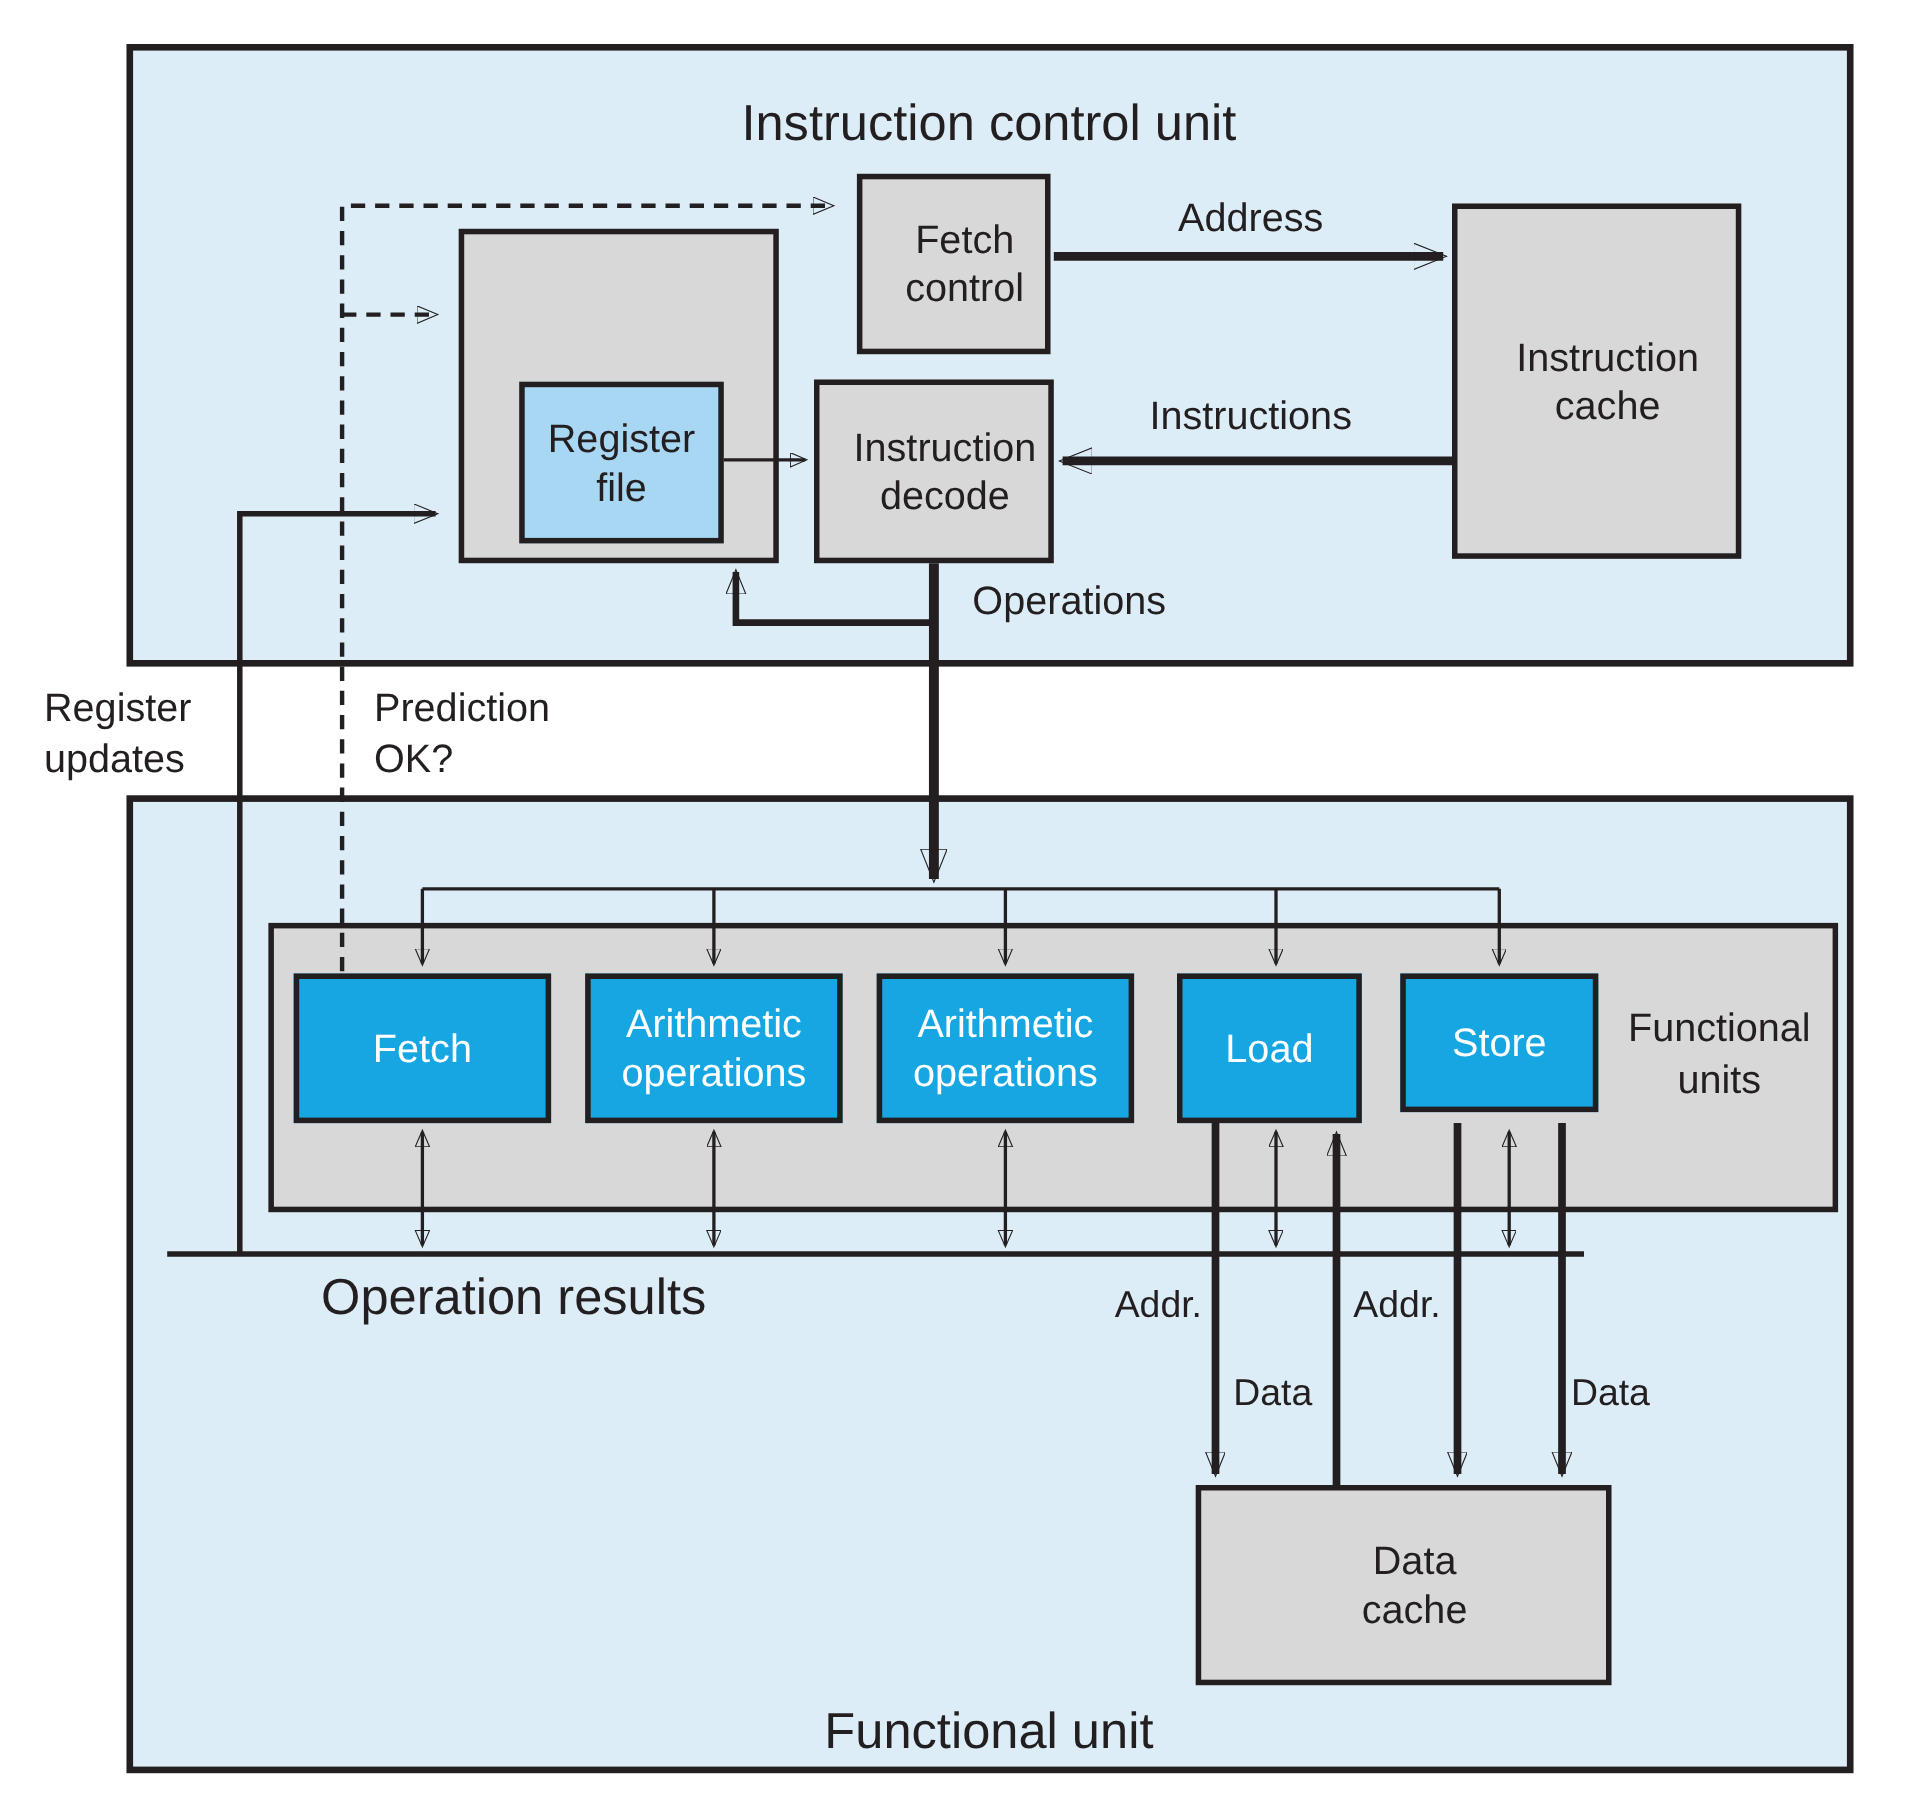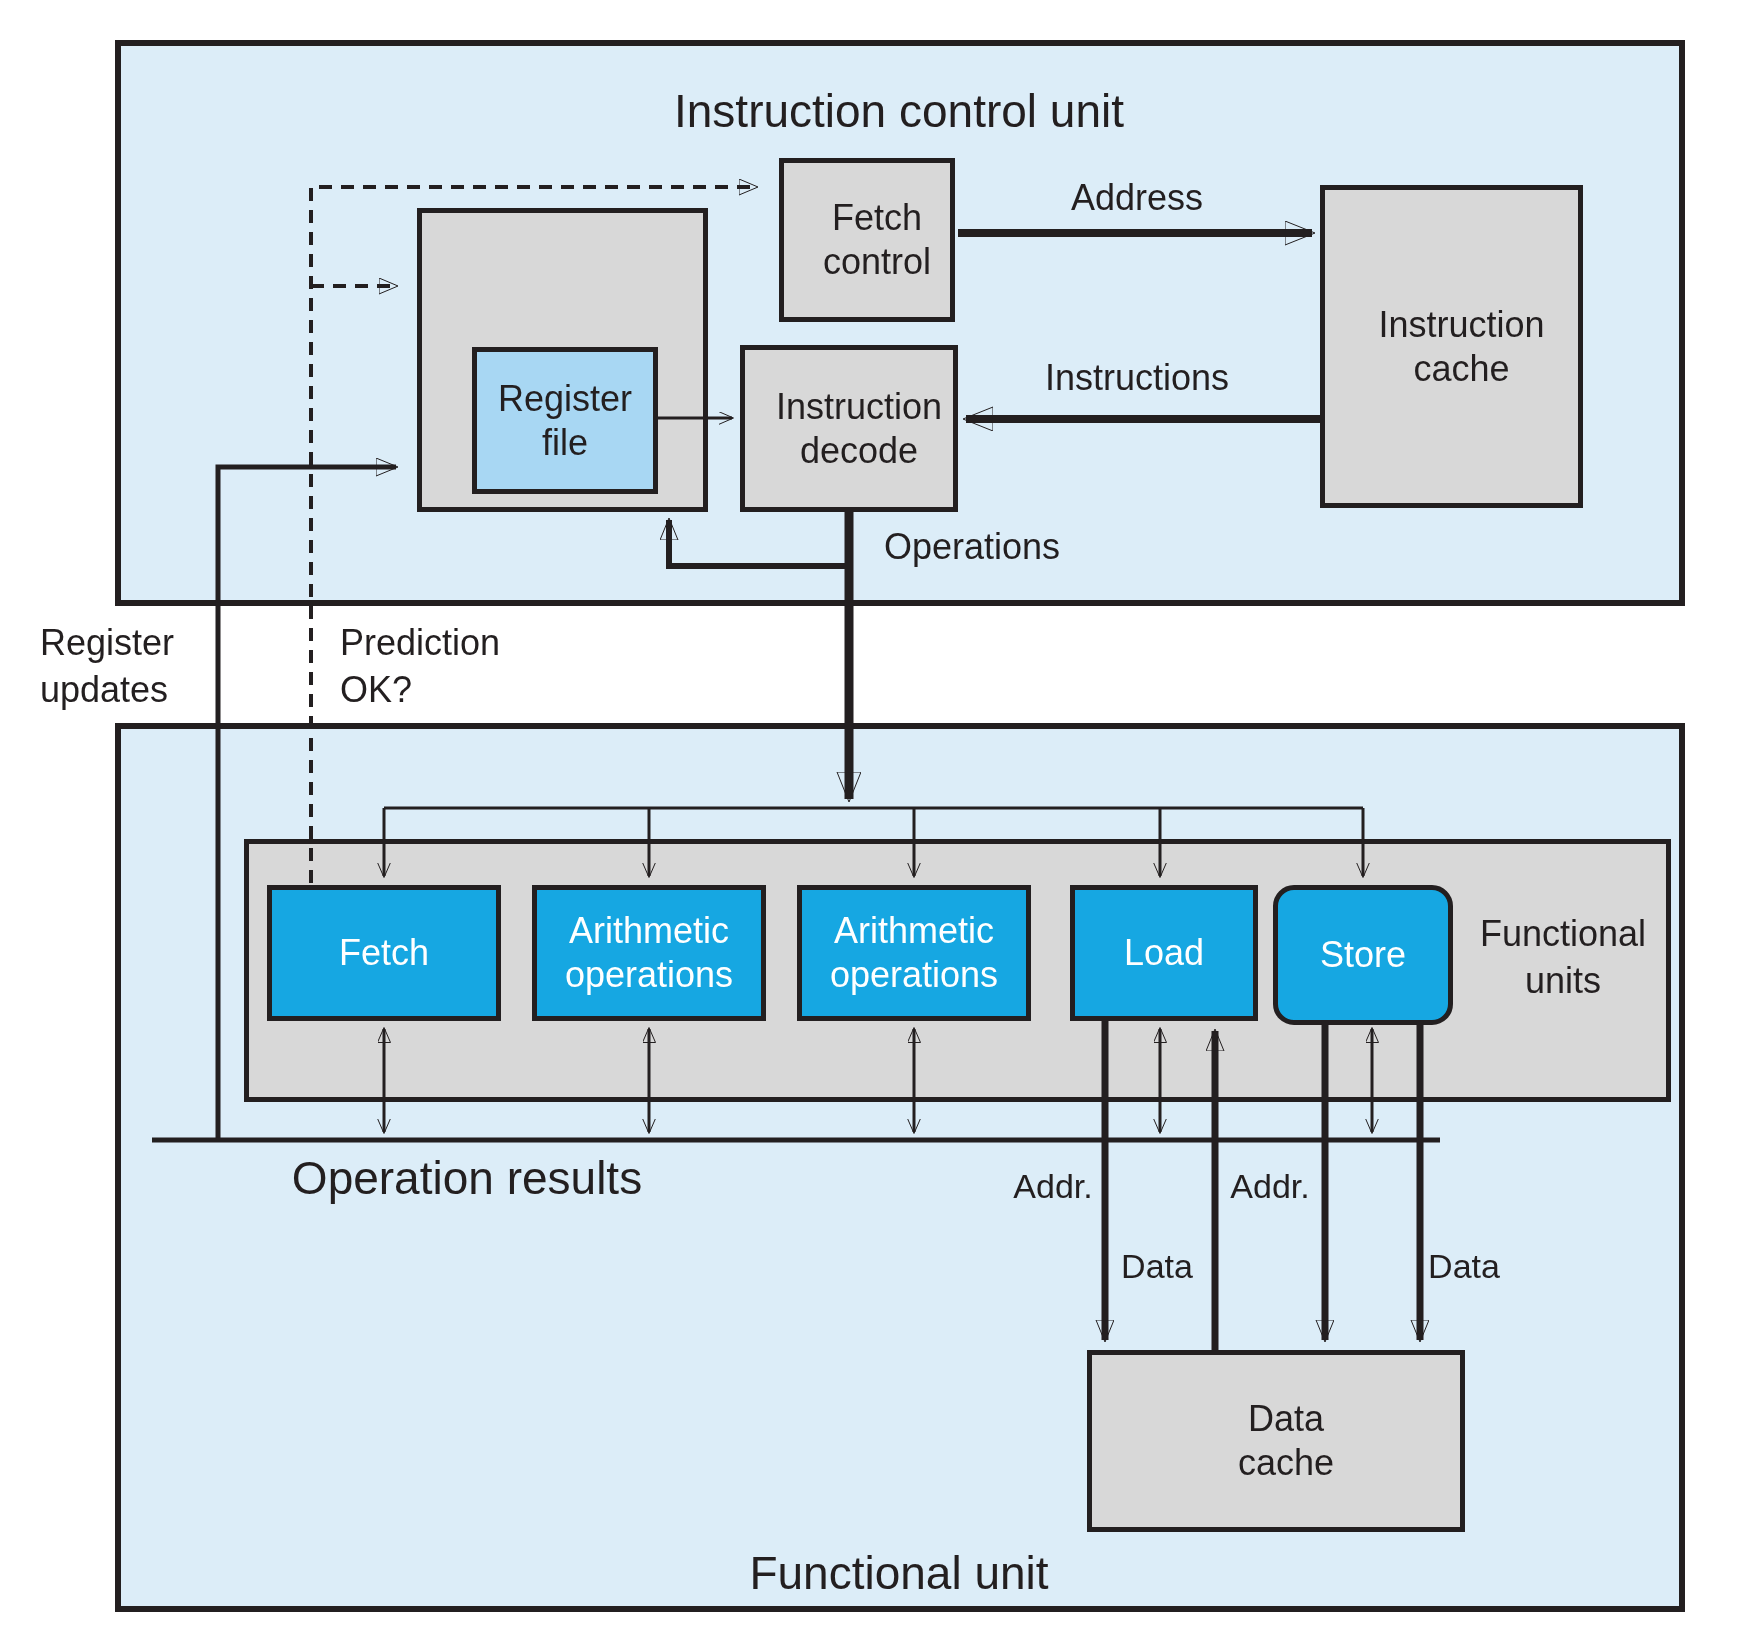--- a/index.html
+++ b/index.html
@@ -85,22 +85,22 @@
 decode</div>
   <div class="graybox" style="left:1320px;top:185px;width:263px;height:323px;">Instruction
 cache</div>
 
   <div class="graybox" style="left:244px;top:839px;width:1427px;height:263px;"></div>
   <div class="cyanbox" style="left:267px;top:885px;width:234px;height:136px;">Fetch</div>
   <div class="cyanbox" style="left:532px;top:885px;width:234px;height:136px;">Arithmetic
 operations</div>
   <div class="cyanbox" style="left:797px;top:885px;width:234px;height:136px;">Arithmetic
 operations</div>
-  <div class="cyanbox" style="left:1070px;top:885px;width:188px;height:136px;">Load</div>
-  <div class="cyanbox" style="left:1273px;top:885px;width:180px;height:140px;border-radius:21px;">Store</div>
+  <div class="cyanbox" style="left:1070px;top:885px;width:168px;height:136px;">Load</div>
+  <div class="cyanbox" style="left:1273px;top:885px;width:180px;height:126px;">Store</div>
   <div class="graybox" style="left:1087px;top:1350px;width:378px;height:182px;">Data
 cache</div>
 
   <svg id="arrows" width="1740" height="1647">
     <defs>
       <marker id="ah-big" markerUnits="userSpaceOnUse" markerWidth="32" markerHeight="26" refX="27" refY="12" orient="auto">
         <path d="M0,0 L30,12 L0,24 Z" fill="#231f20" stroke="none"></path>
       </marker>
       <marker id="ah-med" markerUnits="userSpaceOnUse" markerWidth="24" markerHeight="20" refX="20" refY="9" orient="auto">
         <path d="M0,0 L22,9 L0,18 Z" fill="#231f20" stroke="none"></path>

